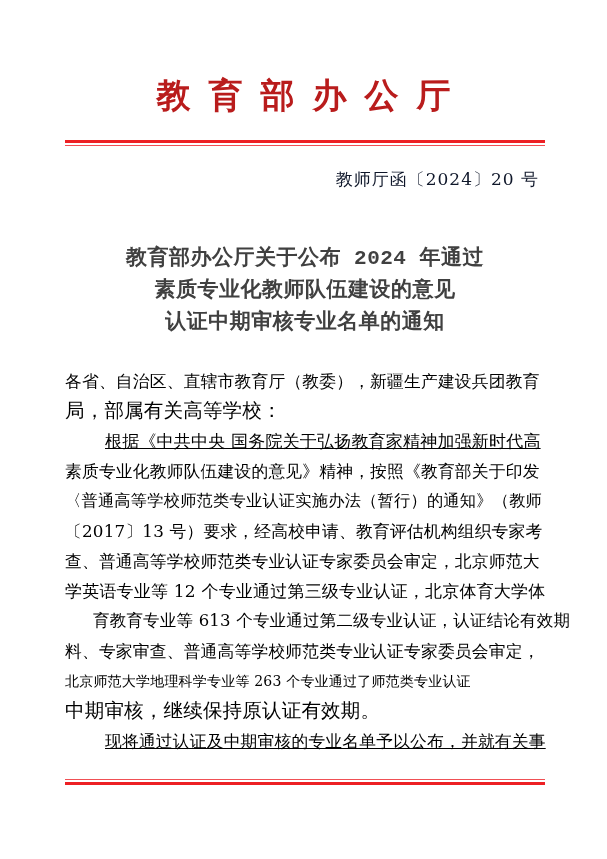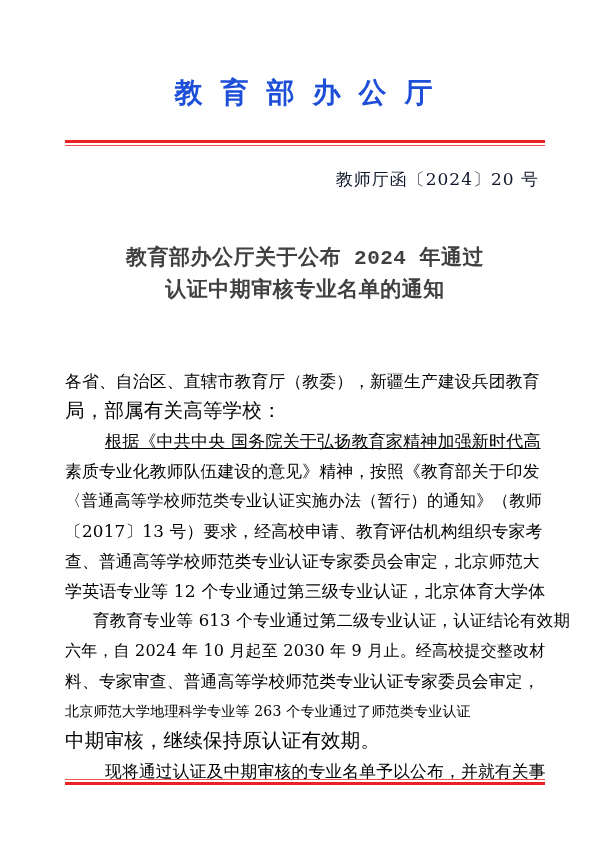--- a/index.html
+++ b/index.html
@@ -26,24 +26,24 @@
   
   .masthead {
     position: absolute;
     left: 0;
     top: 78px;
     width: 607px;
     text-align: center;
   }
   .masthead-title {
     display: inline-block;
-    color: #1d4ed8;
+    color: #b91c1c;
     font-family: "DejaVu Serif", "Liberation Serif", serif;
     font-weight: bold;
-    font-size: 28px;
+    font-size: 34px;
     line-height: 1.05;
     letter-spacing: 18px;
     text-indent: 18px;
     white-space: nowrap;
   }
 
   
   .rule-top {
     position: absolute;
     left: 65px;
@@ -117,20 +117,21 @@
     height: 30px;
     letter-spacing: 0.2px;
     white-space: nowrap;
     font-family: "DejaVu Serif", "Liberation Serif", serif;
   }
   .body-line.indent {
     text-indent: 40px;
   }
   .body-line.clipped {
     position: relative;
+    text-decoration: underline;
   }
 </style>
 </head>
 <body>
 
 <div class="page">
 
   <div class="masthead">
     <div class="masthead-title">教育部办公厅</div>
   </div>
@@ -138,36 +139,36 @@
   <div class="rule-top">
     <div class="rule-thick"></div>
     <div class="rule-gap"></div>
     <div class="rule-thin"></div>
   </div>
 
   <div class="doc-number">教师厅函〔2024〕20 号</div>
 
   <div class="doc-title">
     <div class="doc-title-line" style="font-size: 21px;">教育部办公厅关于公布 2024 年通过</div>
+    <div class="doc-title-line" style="font-size: 21px;">素质专业化教师队伍建设的意见</div>
     <div class="doc-title-line" style="font-size: 21px;">认证中期审核专业名单的通知</div>
   </div>
 
   <div class="body-text">
 
     <div class="body-line" style="font-size: 16.75px;">各省、自治区、直辖市教育厅（教委），新疆生产建设兵团教育</div>
     <div class="body-line" style="font-size: 19.5px;">局，部属有关高等学校：</div>
 
     <div class="body-line indent" style="font-size: 17px; text-decoration: underline;">根据《中共中央  国务院关于弘扬教育家精神加强新时代高</div>
     <div class="body-line" style="font-size: 16.75px;">素质专业化教师队伍建设的意见》精神，按照《教育部关于印发</div>
     <div class="body-line" style="font-size: 16.25px;">〈普通高等学校师范类专业认证实施办法（暂行）的通知》（教师</div>
     <div class="body-line" style="font-size: 16.75px;">〔2017〕13 号）要求，经高校申请、教育评估机构组织专家考</div>
     <div class="body-line" style="font-size: 16.75px;">查、普通高等学校师范类专业认证专家委员会审定，北京师范大</div>
     <div class="body-line" style="font-size: 17px;">学英语专业等 12 个专业通过第三级专业认证，北京体育大学体</div>
     <div class="body-line" style="font-size: 16.5px; margin-left: 28px;">育教育专业等 613 个专业通过第二级专业认证，认证结论有效期</div>
-    <div class="body-line" style="font-size: 16px;">六年，自 2024 年 10 月起至 2030 年 9 月止。经高校提交整改材</div>
     <div class="body-line" style="font-size: 16.75px;">料、专家审查、普通高等学校师范类专业认证专家委员会审定，</div>
     <div class="body-line" style="font-size: 14px;">北京师范大学地理科学专业等 263 个专业通过了师范类专业认证</div>
     <div class="body-line" style="font-size: 19.5px;">中期审核，继续保持原认证有效期。</div>
 
     <div class="body-line indent clipped" style="font-size: 16.75px;">现将通过认证及中期审核的专业名单予以公布，并就有关事</div>
   </div>
 
   <div class="rule-bottom">
     <div class="rule-thin"></div>
     <div class="rule-gap"></div>

